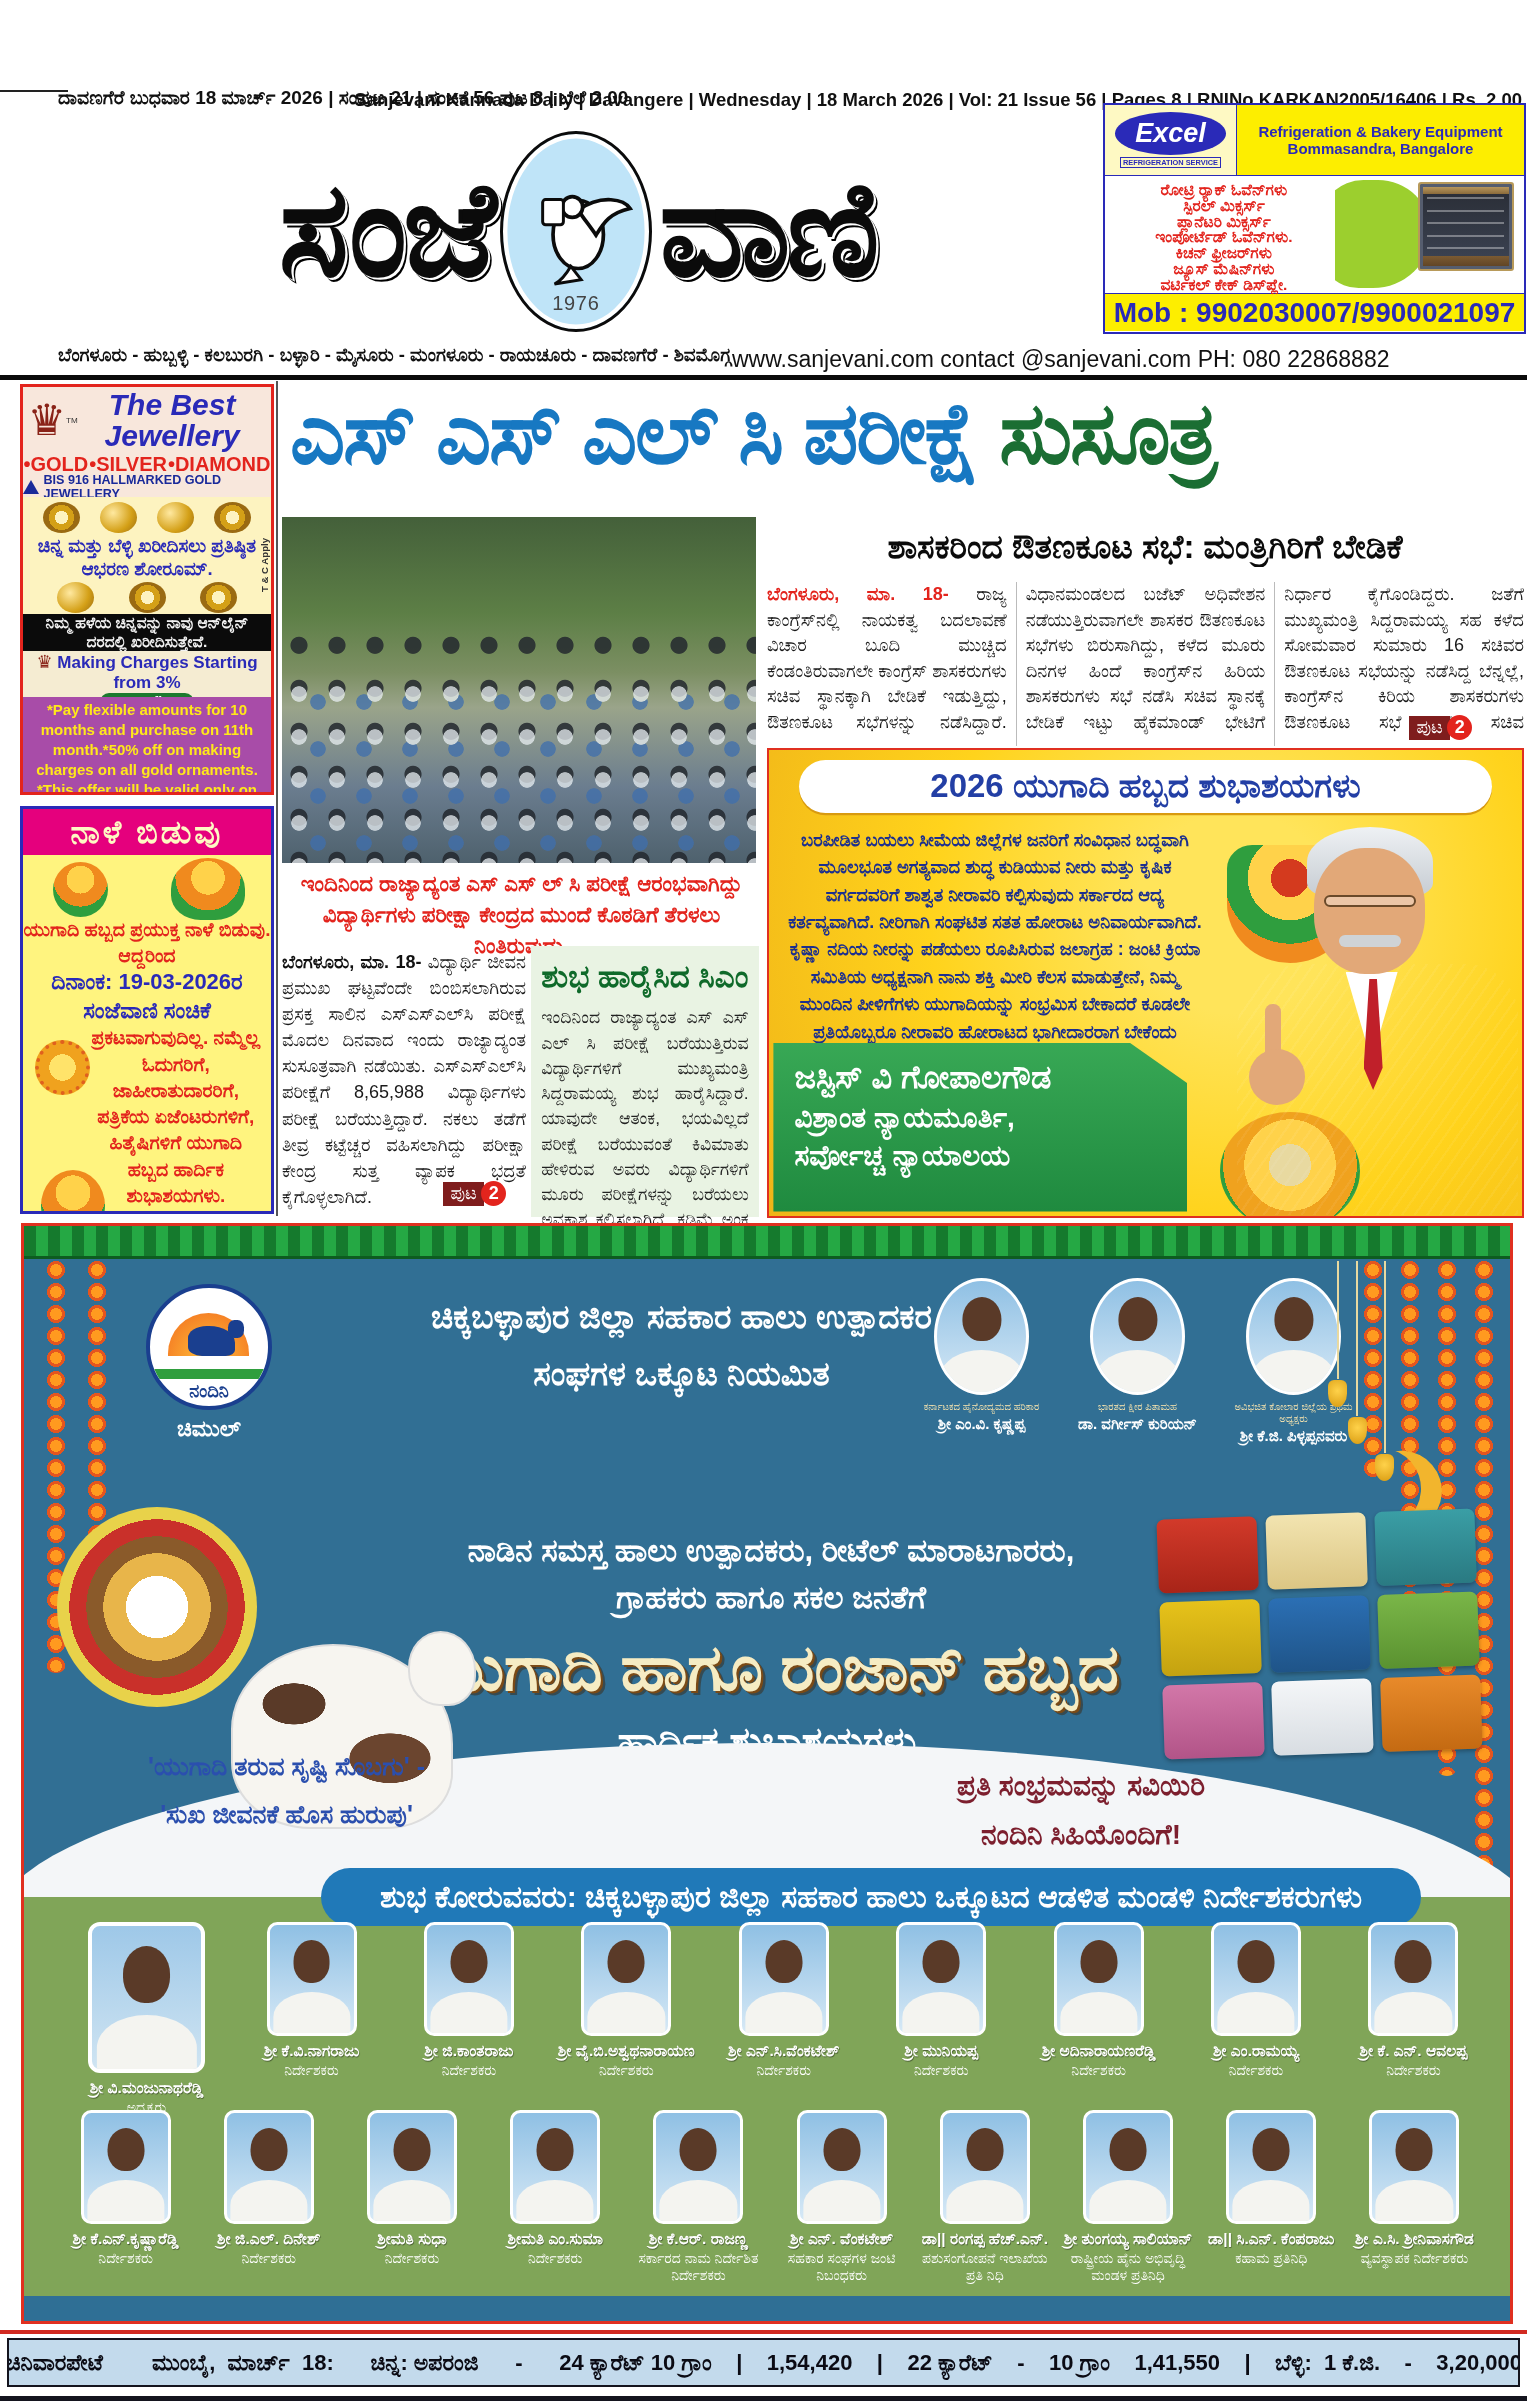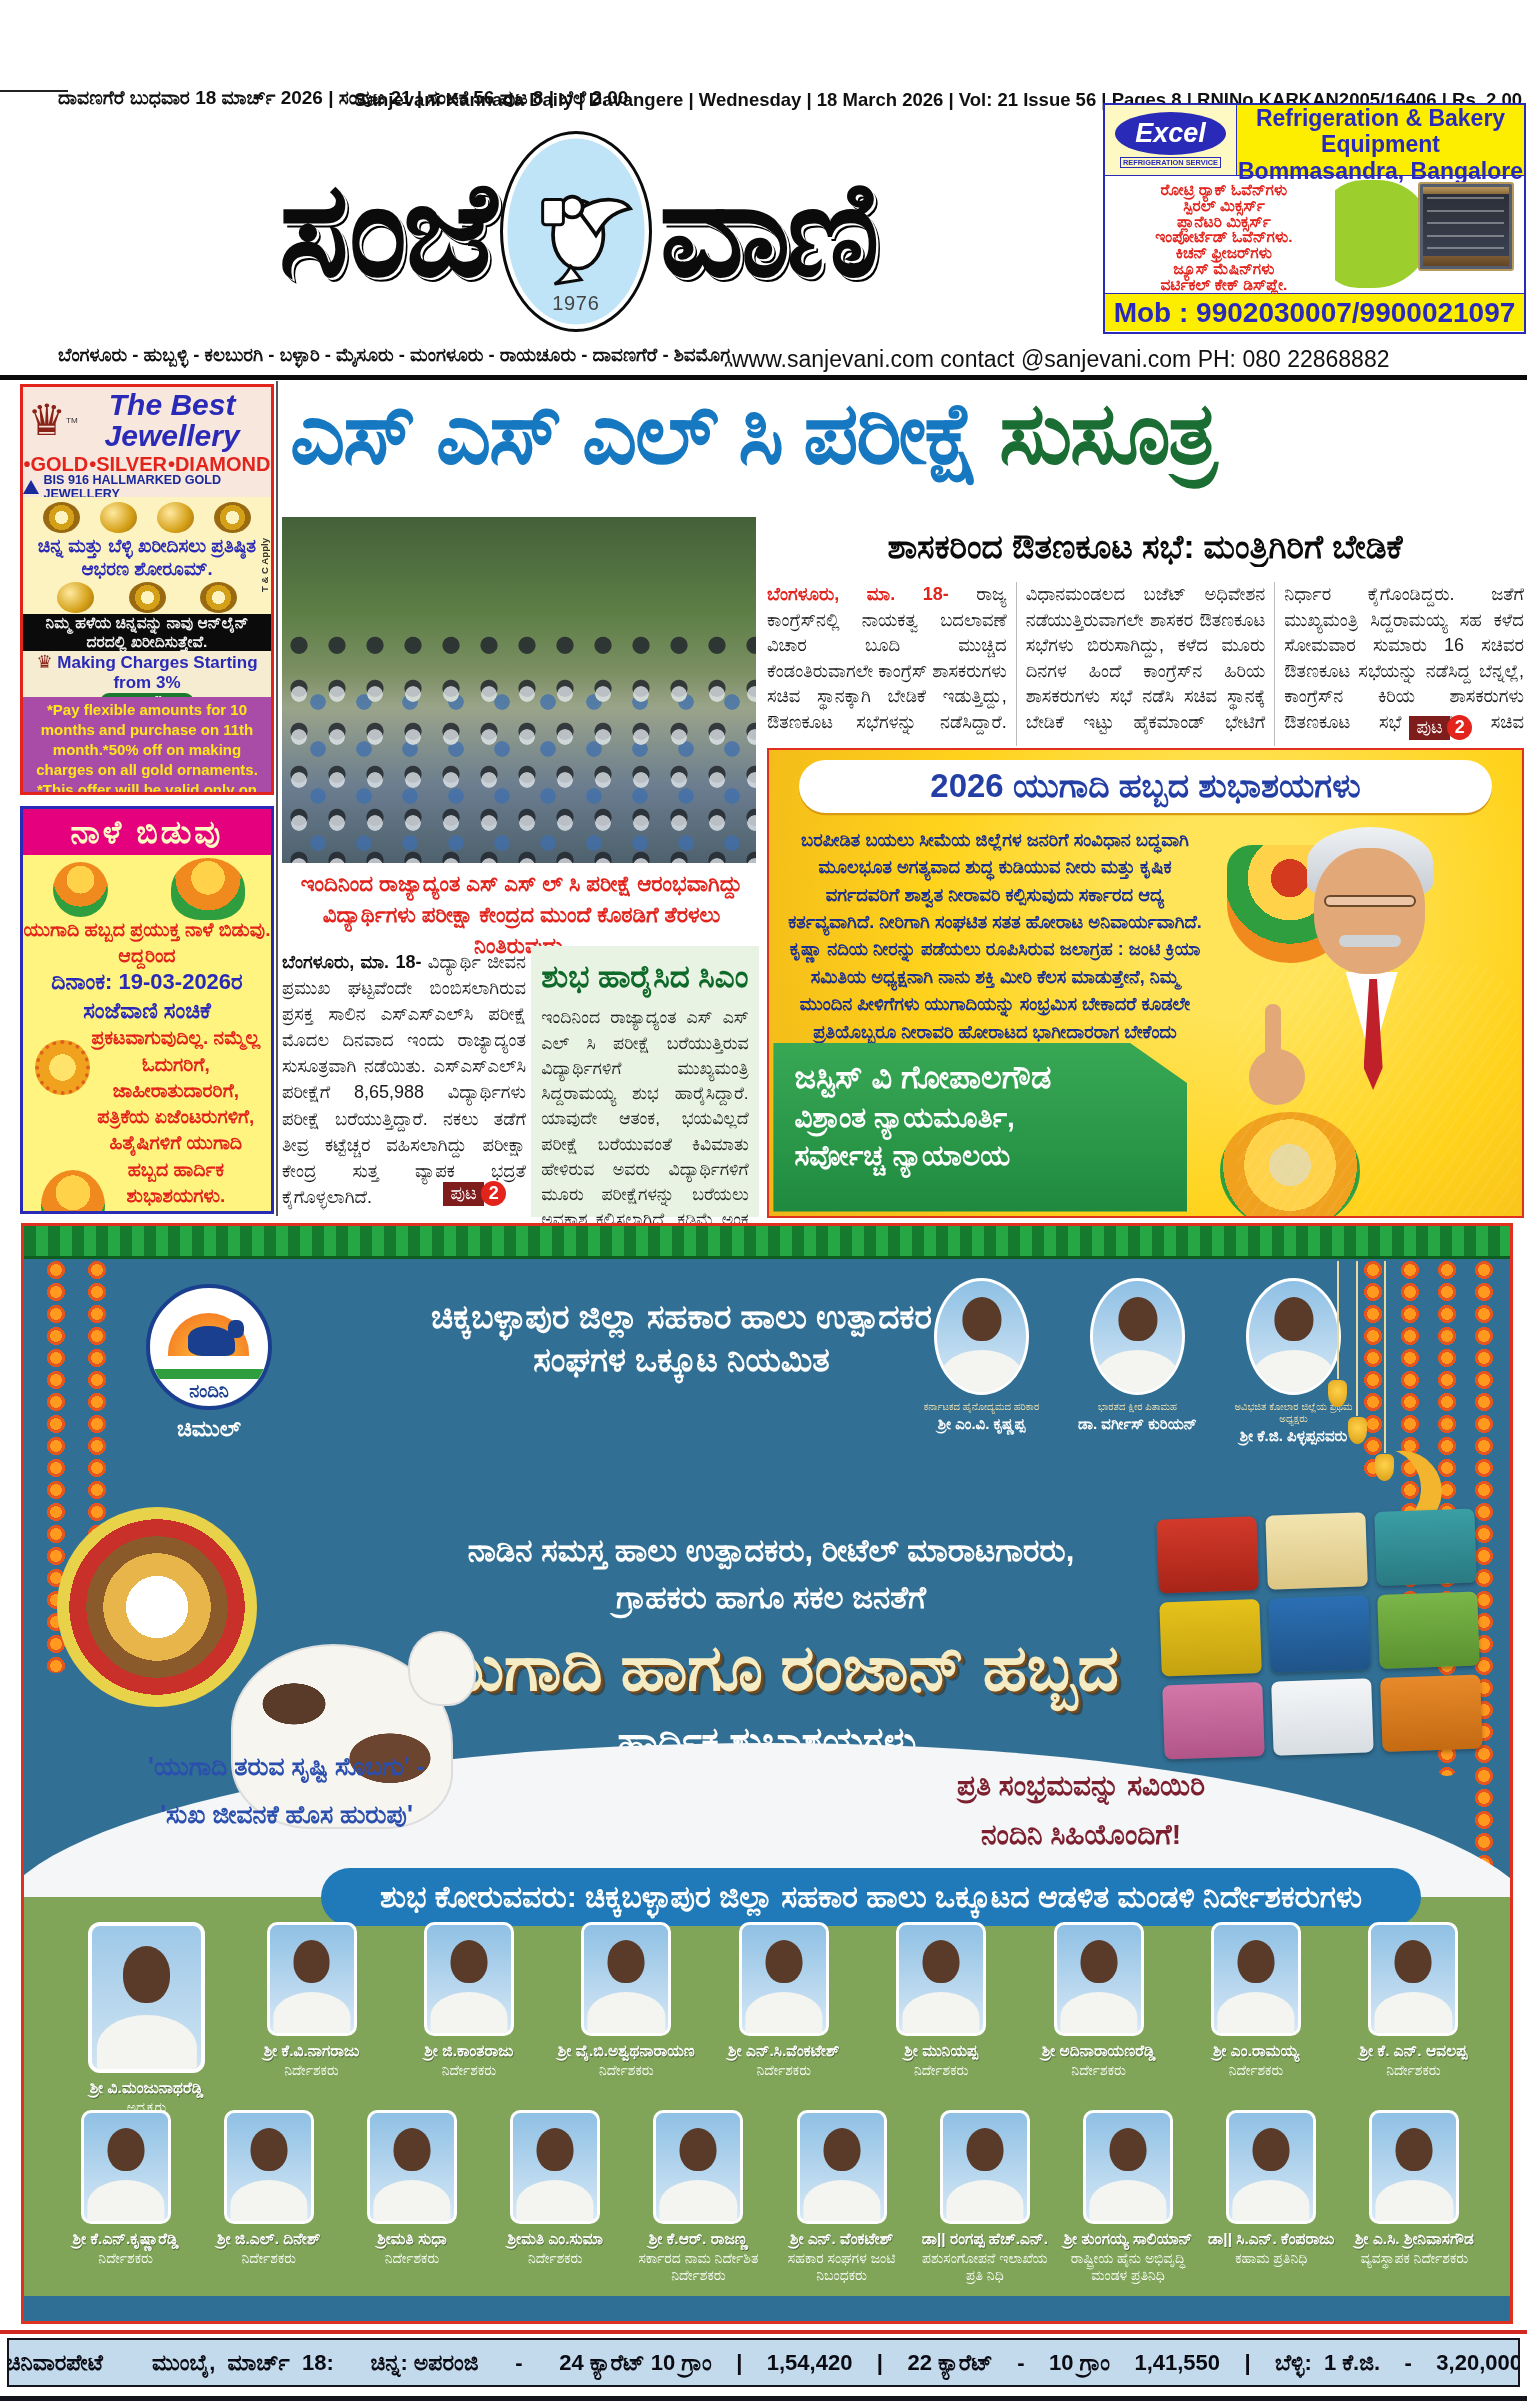--- a/index.html
+++ b/index.html
@@ -23,21 +23,21 @@
   .contact{left:732px;top:346px;width:362px;font-size:23px;font-weight:normal;white-space:nowrap}
   .rule-black{left:0;top:375px;width:1528px;height:5.2px;background:#0b0b0b}
   .vrule{left:276px;top:381px;width:1.5px;height:835px;background:#555}
 
   
   .excel{left:1103px;top:103px;width:423px;height:231px;border:2.2px solid #2a2ab8;background:#fff}
   .excel-head{display:flex;height:71px;border-bottom:1.5px solid #2a2ab8}
   .excel-logo{width:132px;border-right:1.5px solid #2a2ab8;display:flex;flex-direction:column;align-items:center;justify-content:center;background:#fef9c3}
   .excel-oval{width:111px;height:43px;background:#2a2ab8;border-radius:50%;color:#fff;font-size:27px;font-weight:bold;font-style:italic;display:flex;align-items:center;justify-content:center}
   .excel-sub{font-size:7.4px;color:#2a2ab8;border:0.7px solid #2a2ab8;padding:0 2.2px;margin-top:2.2px;font-weight:bold}
-  .excel-title{flex:1;background:#fdee00;display:flex;flex-direction:column;align-items:center;justify-content:flex-start;color:#2a2ab8;font-weight:bold;font-size:23px;line-height:1.15;text-align:center}
+  .excel-title{flex:1;background:#fdee00;display:flex;flex-direction:column;align-items:center;justify-content:center;color:#2a2ab8;font-weight:bold;font-size:15px;line-height:1.15;text-align:center}
   .excel-body{display:flex;height:117px}
   .excel-items{width:55%;list-style:none;padding:6px 0 0 7.4px;text-align:center}
   .excel-items li{font-size:15.5px;font-weight:bold;color:#e3241d;line-height:1.02}
   .excel-img{position:relative;width:45%;overflow:hidden}
   .excel-splash{position:absolute;left:-15px;top:4.4px;width:111px;height:108px;background:#9ccf2e;border-radius:45% 55% 60% 40%}
   .excel-fridge{position:absolute;right:10.3px;top:6px;width:96px;height:89px;background:linear-gradient(#caa96a,#8a6a3a 12%,#2b2f38 12%,#3a4150 85%,#7a5a32 85%,#5a3f22);border:2.2px solid #b89a5a;border-radius:3px;box-shadow:inset 0 0 0 3px #555d6e}
   .excel-fridge::before{content:"";position:absolute;left:7.4px;top:13.3px;right:7.4px;height:52px;background:repeating-linear-gradient(180deg,rgba(255,255,255,.35) 0 2.2px,transparent 2.2px 12.6px)}
   .excel-mob{height:38px;background:#fdee00;border-top:1.5px solid #2a2ab8;display:flex;align-items:center;justify-content:center;font-size:28px;font-weight:bold;color:#2a2ab8;white-space:nowrap}
 
   
@@ -136,21 +136,21 @@
   .nlogo{width:126px;height:126px;margin:0 auto;background:#fff;border:4.4px solid #1a3f8f;border-radius:50%;position:relative;overflow:hidden}
   .n-sun{position:absolute;left:18px;top:25px;width:81px;height:43px;background:radial-gradient(circle at 50% 100%,#ffc23a,#f26a1e);border-radius:81px 81px 0 0}
   .n-cow{position:absolute;left:38px;top:38px;width:47px;height:30px;background:#1a3f8f;border-radius:40% 55% 20% 30%}
   .n-cow::before{content:"";position:absolute;right:-9px;top:-6px;width:16.3px;height:18px;background:#1a3f8f;border-radius:40%}
   .n-grass{position:absolute;left:0;bottom:27px;width:100%;height:10.3px;background:#2f9e3e}
   .n-name{position:absolute;left:0;bottom:4.4px;width:100%;text-align:center;color:#1a3f8f;font-weight:bold;font-size:18px}
   .n-reg{position:absolute;right:-1.5px;top:-3px;font-size:12px;color:#1a3f8f;background:#fff;border-radius:50%;line-height:1;padding:0.7px}
   .nlogo-sub{margin-top:6px;color:#fff;font-weight:bold;font-size:22px}
   .org-lines{position:absolute;left:273px;top:71px;width:769px;text-align:center;color:#fff;font-weight:bold}
   .org1{font-size:33px;line-height:1.2}
-  .org2{font-size:33px;margin-top:4px}
+  .org2{font-size:33px;margin-top:18px}
   .pioneers{position:absolute;right:148px;top:52px;display:flex;gap:19px}
   .pio{width:137px;text-align:center}
   .pio-photo{width:95px;height:117px;margin:0 auto;border:3.7px solid #fff;border-radius:50%;position:relative;overflow:hidden;background:linear-gradient(#8fc0e4,#d7e9f6)}
   .pio-cap{margin-top:6px;font-size:10px;color:#ffe9b0;line-height:1.2}
   .pio-name{margin-top:1.5px;font-size:15px;font-weight:bold;color:#fff;white-space:nowrap}
   .greet{position:absolute;left:296px;top:302px;width:902px;text-align:center;color:#fff;font-weight:bold;font-size:31px;line-height:1.5}
   .big-title{position:absolute;left:0;top:405px;width:100%;text-align:center;font-weight:bold;font-size:64px;color:#f6ecc3;white-space:nowrap;text-shadow:2.2px 2.2px 0 #7a4a16,4.4px 4.4px 0 rgba(60,30,5,.45)}
   .big-sub{position:absolute;left:0;top:494px;width:100%;text-align:center;font-weight:bold;font-size:38px;color:#fff}
   .milk{position:absolute;left:-30px;top:517px;width:1551px;height:192px;background:#f4f6f8;border-radius:50% 50% 0 0/95% 100% 0 0}
   .plate{position:absolute;left:33px;top:281px;width:200px;height:200px;border-radius:50%;background:radial-gradient(circle,#fff 0 22%,#e8b54a 22% 38%,#8a5a2a 38% 50%,#c9302a 50% 62%,#e8d24a 62% 78%,#4a7a2a 78% 88%,#8a6a3a 88% 100%)}

